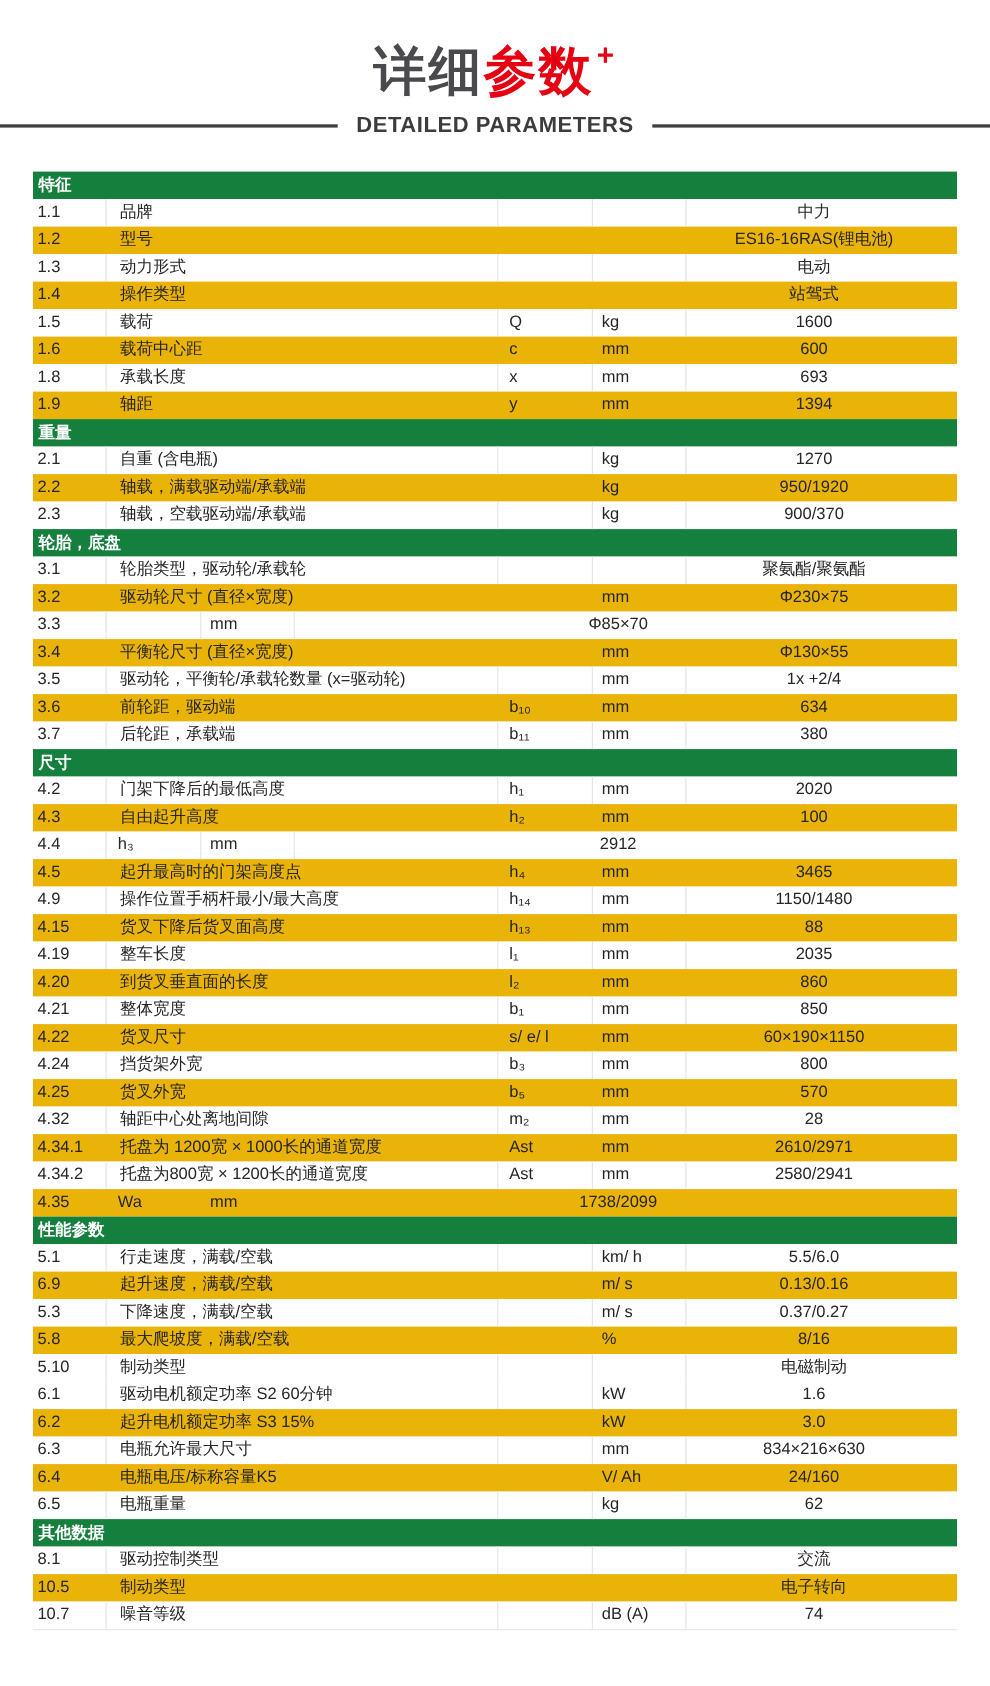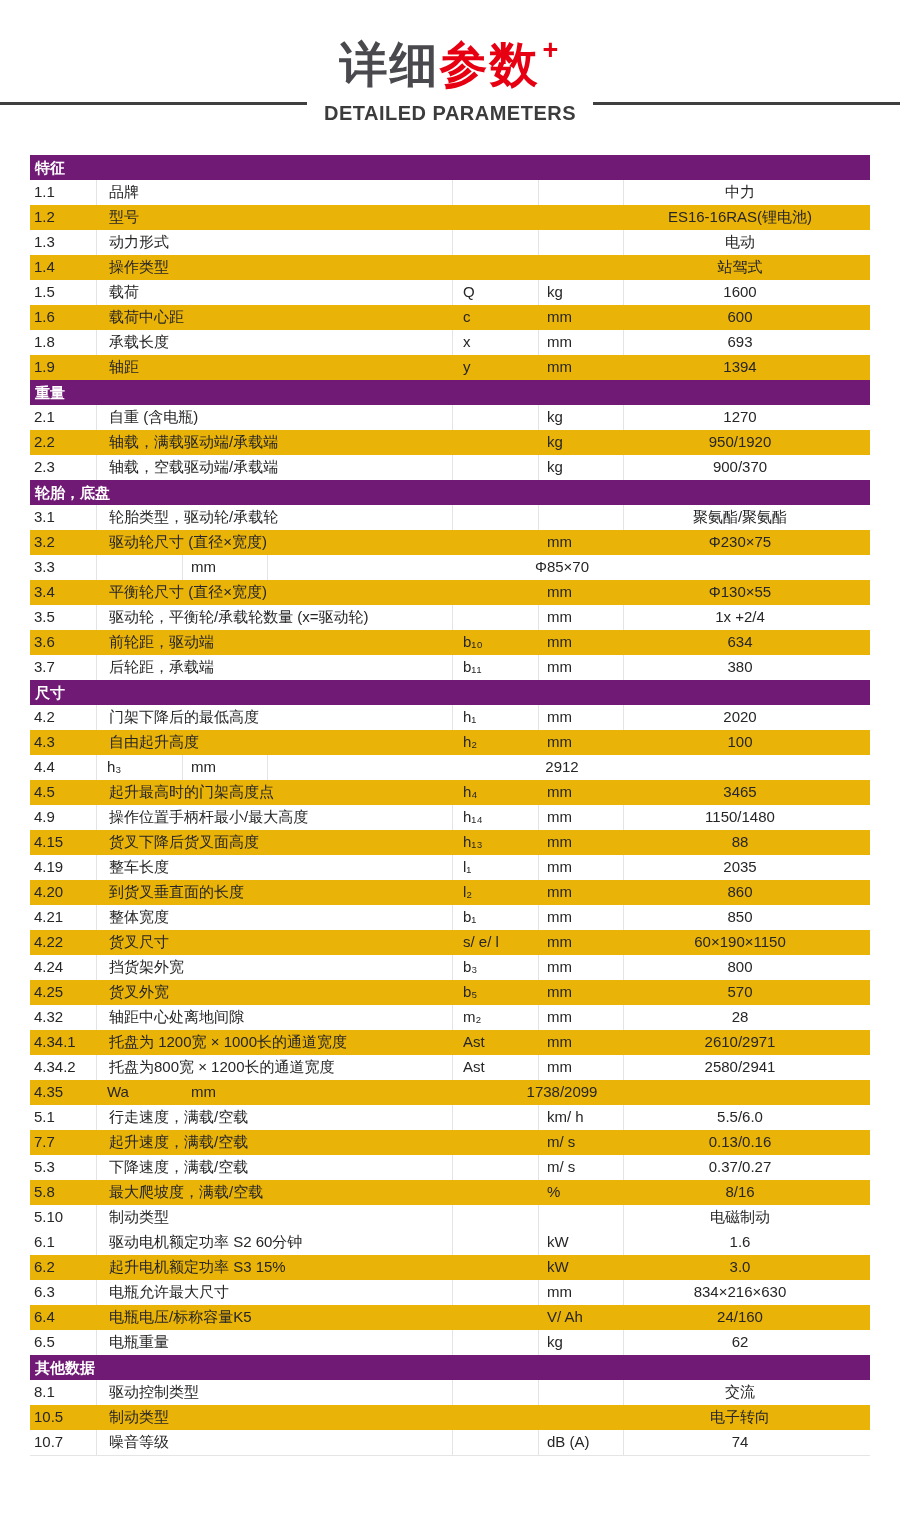--- a/index.html
+++ b/index.html
@@ -11,37 +11,37 @@
     overflow:hidden;
   }
 
   
   .header { padding-top:35px; text-align:center; }
   .title { font-size:48px; font-weight:bold; letter-spacing:2px; line-height:1.15; }
   .t-dark { color:#4a4a4e; }
   .t-red  { color:#e60012; }
   .t-plus { color:#e60012; font-size:27px; font-weight:bold; vertical-align:22px; margin-left:3px; }
 
-  .subtitle-row { display:flex; align-items:flex-start; margin-top:10px; }
+  .subtitle-row { display:flex; align-items:center; margin-top:10px; }
   .hline { flex:1; height:3px; background:#3f3f3f; }
   .subtitle {
     font-size:20px; font-weight:bold; color:#3c3c3c;
     padding:0 17px; letter-spacing:0.5px; white-space:nowrap;
   }
 
   
   .spec-table {
     margin:30px 30px 0 30px;
     width:840px;
     border-bottom:1px solid #e5e5e5;
     font-size:15px;
   }
   .sec {
     height:25px; line-height:25px;
-    background:#701a75; color:#ffffff;
+    background:#15803d; color:#ffffff;
     font-weight:bold; padding-left:5px;
   }
   .row { display:flex; height:25px; line-height:24px; background:#ffffff; }
   .row.alt { background:#eab308; }
   .cell { height:25px; overflow:hidden; white-space:nowrap; border-right:1px solid #e4e4e4; }
   .row.alt .cell { border-right-color:transparent; }
   .c-no   { width:67px;  padding-left:4px; }
   .c-desc { width:356px; padding-left:12px; }
   .c-sym  { width:86px;  padding-left:10px; }
   .c-unit { width:85px;  padding-left:8px; }
@@ -294,29 +294,30 @@
       <div class="cell c-sym">Ast</div>
       <div class="cell c-unit">mm</div>
       <div class="cell c-val">2580/2941</div>
     </div>
     <div class="row alt">
       <div class="cell c-no">4.35</div>
       <div class="cell c-sym">Wa</div>
       <div class="cell c-unit">mm</div>
       <div class="cell c-val">1738/2099</div>
     </div>
+    <div class="sec">性能参数</div>
     <div class="row">
       <div class="cell c-no">5.1</div>
       <div class="cell c-desc">行走速度，满载/空载</div>
       <div class="cell c-sym"></div>
       <div class="cell c-unit">km/ h</div>
       <div class="cell c-val">5.5/6.0</div>
     </div>
     <div class="row alt">
-      <div class="cell c-no">7.7</div>
+      <div class="cell c-no">6.9</div>
       <div class="cell c-desc">起升速度，满载/空载</div>
       <div class="cell c-sym"></div>
       <div class="cell c-unit">m/ s</div>
       <div class="cell c-val">0.13/0.16</div>
     </div>
     <div class="row">
       <div class="cell c-no">5.3</div>
       <div class="cell c-desc">下降速度，满载/空载</div>
       <div class="cell c-sym"></div>
       <div class="cell c-unit">m/ s</div>

